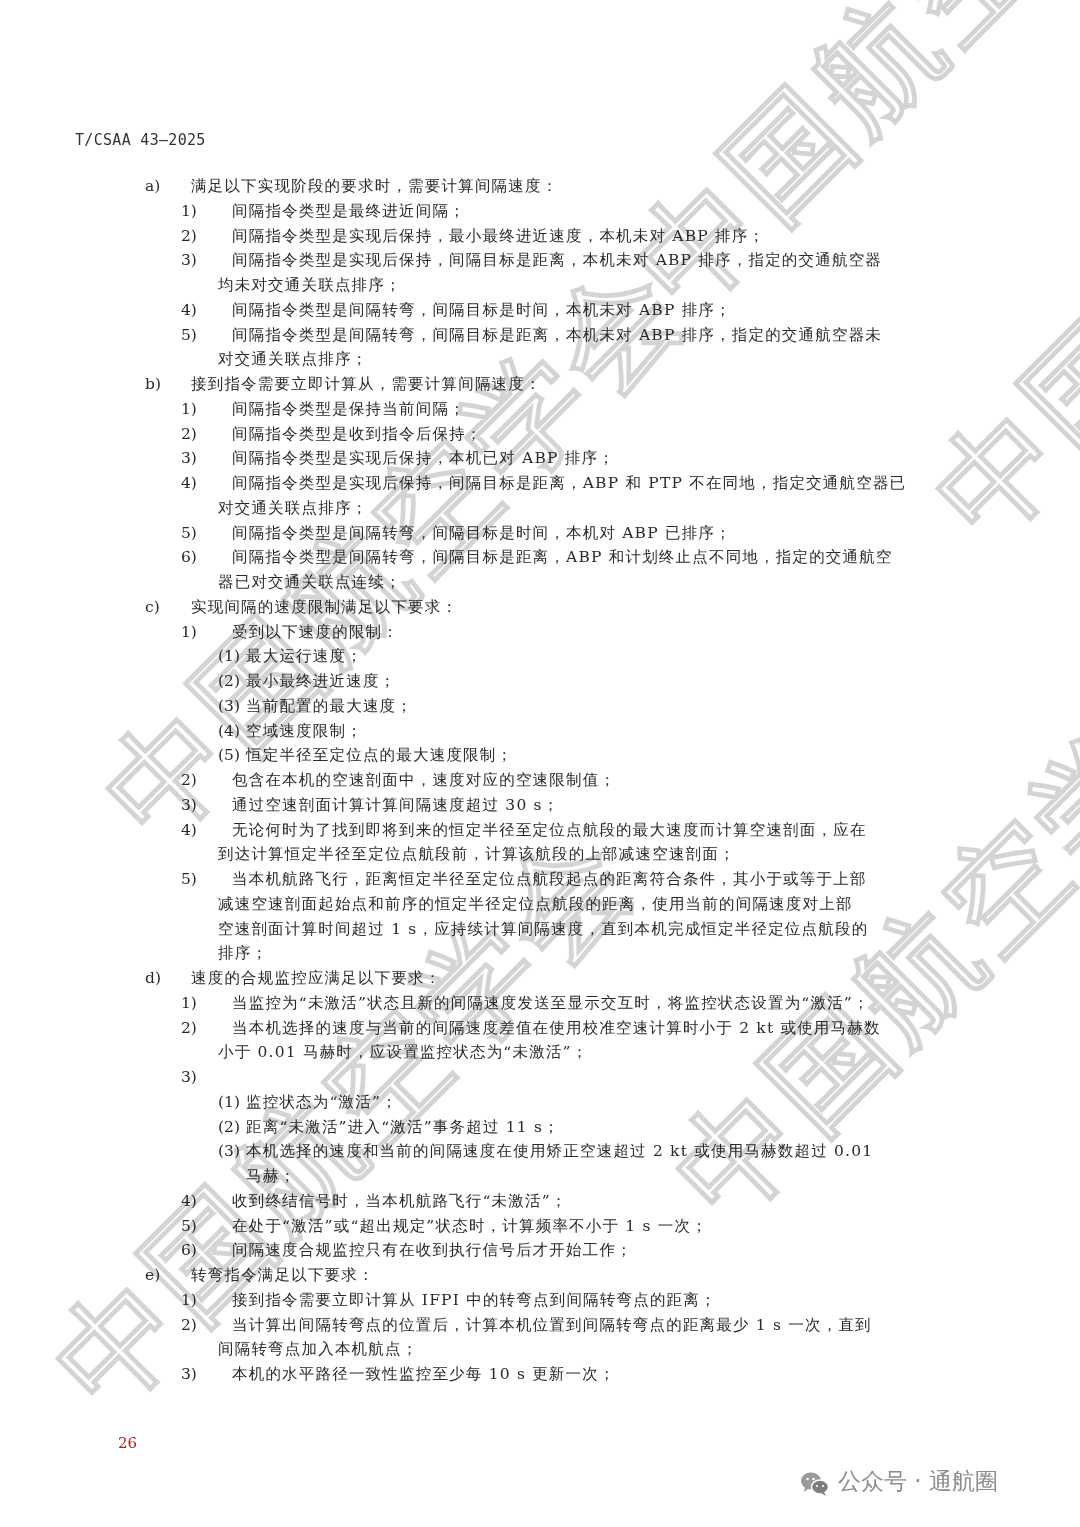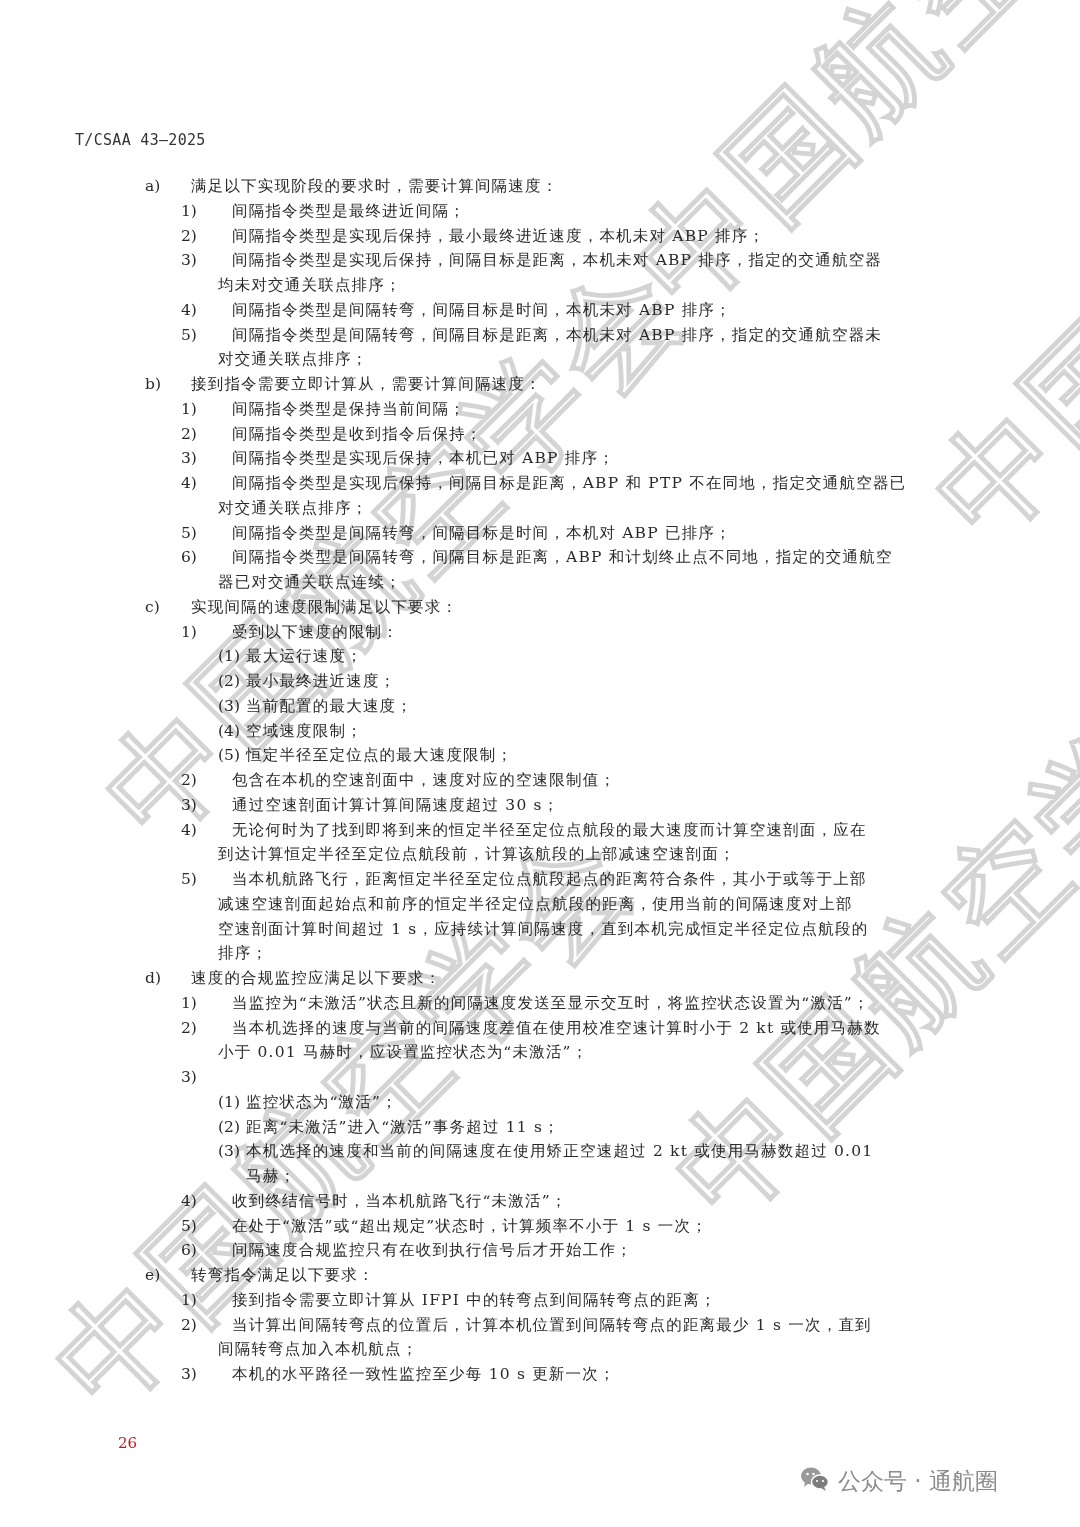--- a/index.html
+++ b/index.html
@@ -19,21 +19,21 @@
   .content { position: absolute; left: 0; top: 174px; width: 1080px; }
   .line { position: relative; height: 24.75px; line-height: 24.75px; font-size: 15.5px; white-space: nowrap; }
   .lbl { position: absolute; }
   .txt { position: absolute; letter-spacing: 1.2px; }
   .l1 .lbl { left: 145px; } .l1 .txt { left: 191px; }
   .l2 .lbl { left: 181px; } .l2 .txt { left: 232px; }
   .l3 .lbl { left: 218px; } .l3 .txt { left: 246px; text-align: center; }
   .cont2 .txt { left: 218px; }
   .cont3 .txt { left: 246px; }
   .pagenum { position: absolute; left: 118px; top: 1434px; font-size: 15px; color: #b91c1c; font-family: "DejaVu Serif", serif; }
-  .wechat { position: absolute; left: 800px; top: 1466px; display: flex; align-items: flex-start; gap: 8px; color: #8c8c8c;
+  .wechat { position: absolute; left: 800px; top: 1466px; display: flex; align-items: flex-end; gap: 8px; color: #8c8c8c;
     font-family: "DejaVu Sans", sans-serif; font-size: 23px; }
   .wechat svg { display: block; }
 </style>
 </head>
 <body>
 
 <div class="watermark" style="left:600px; top:230px; font-size:120px; transform: rotate(-45deg);">中国航空学会</div>
 <div class="watermark" style="left:70px; top:760px; font-size:120px; transform: rotate(-45deg);">中国航空学会</div>
 <div class="watermark" style="left:900px; top:460px; font-size:120px; transform: rotate(-45deg);">中国航空学会</div>
 <div class="watermark" style="left:20px; top:1330px; font-size:120px; transform: rotate(-45deg);">中国航空学会</div>

